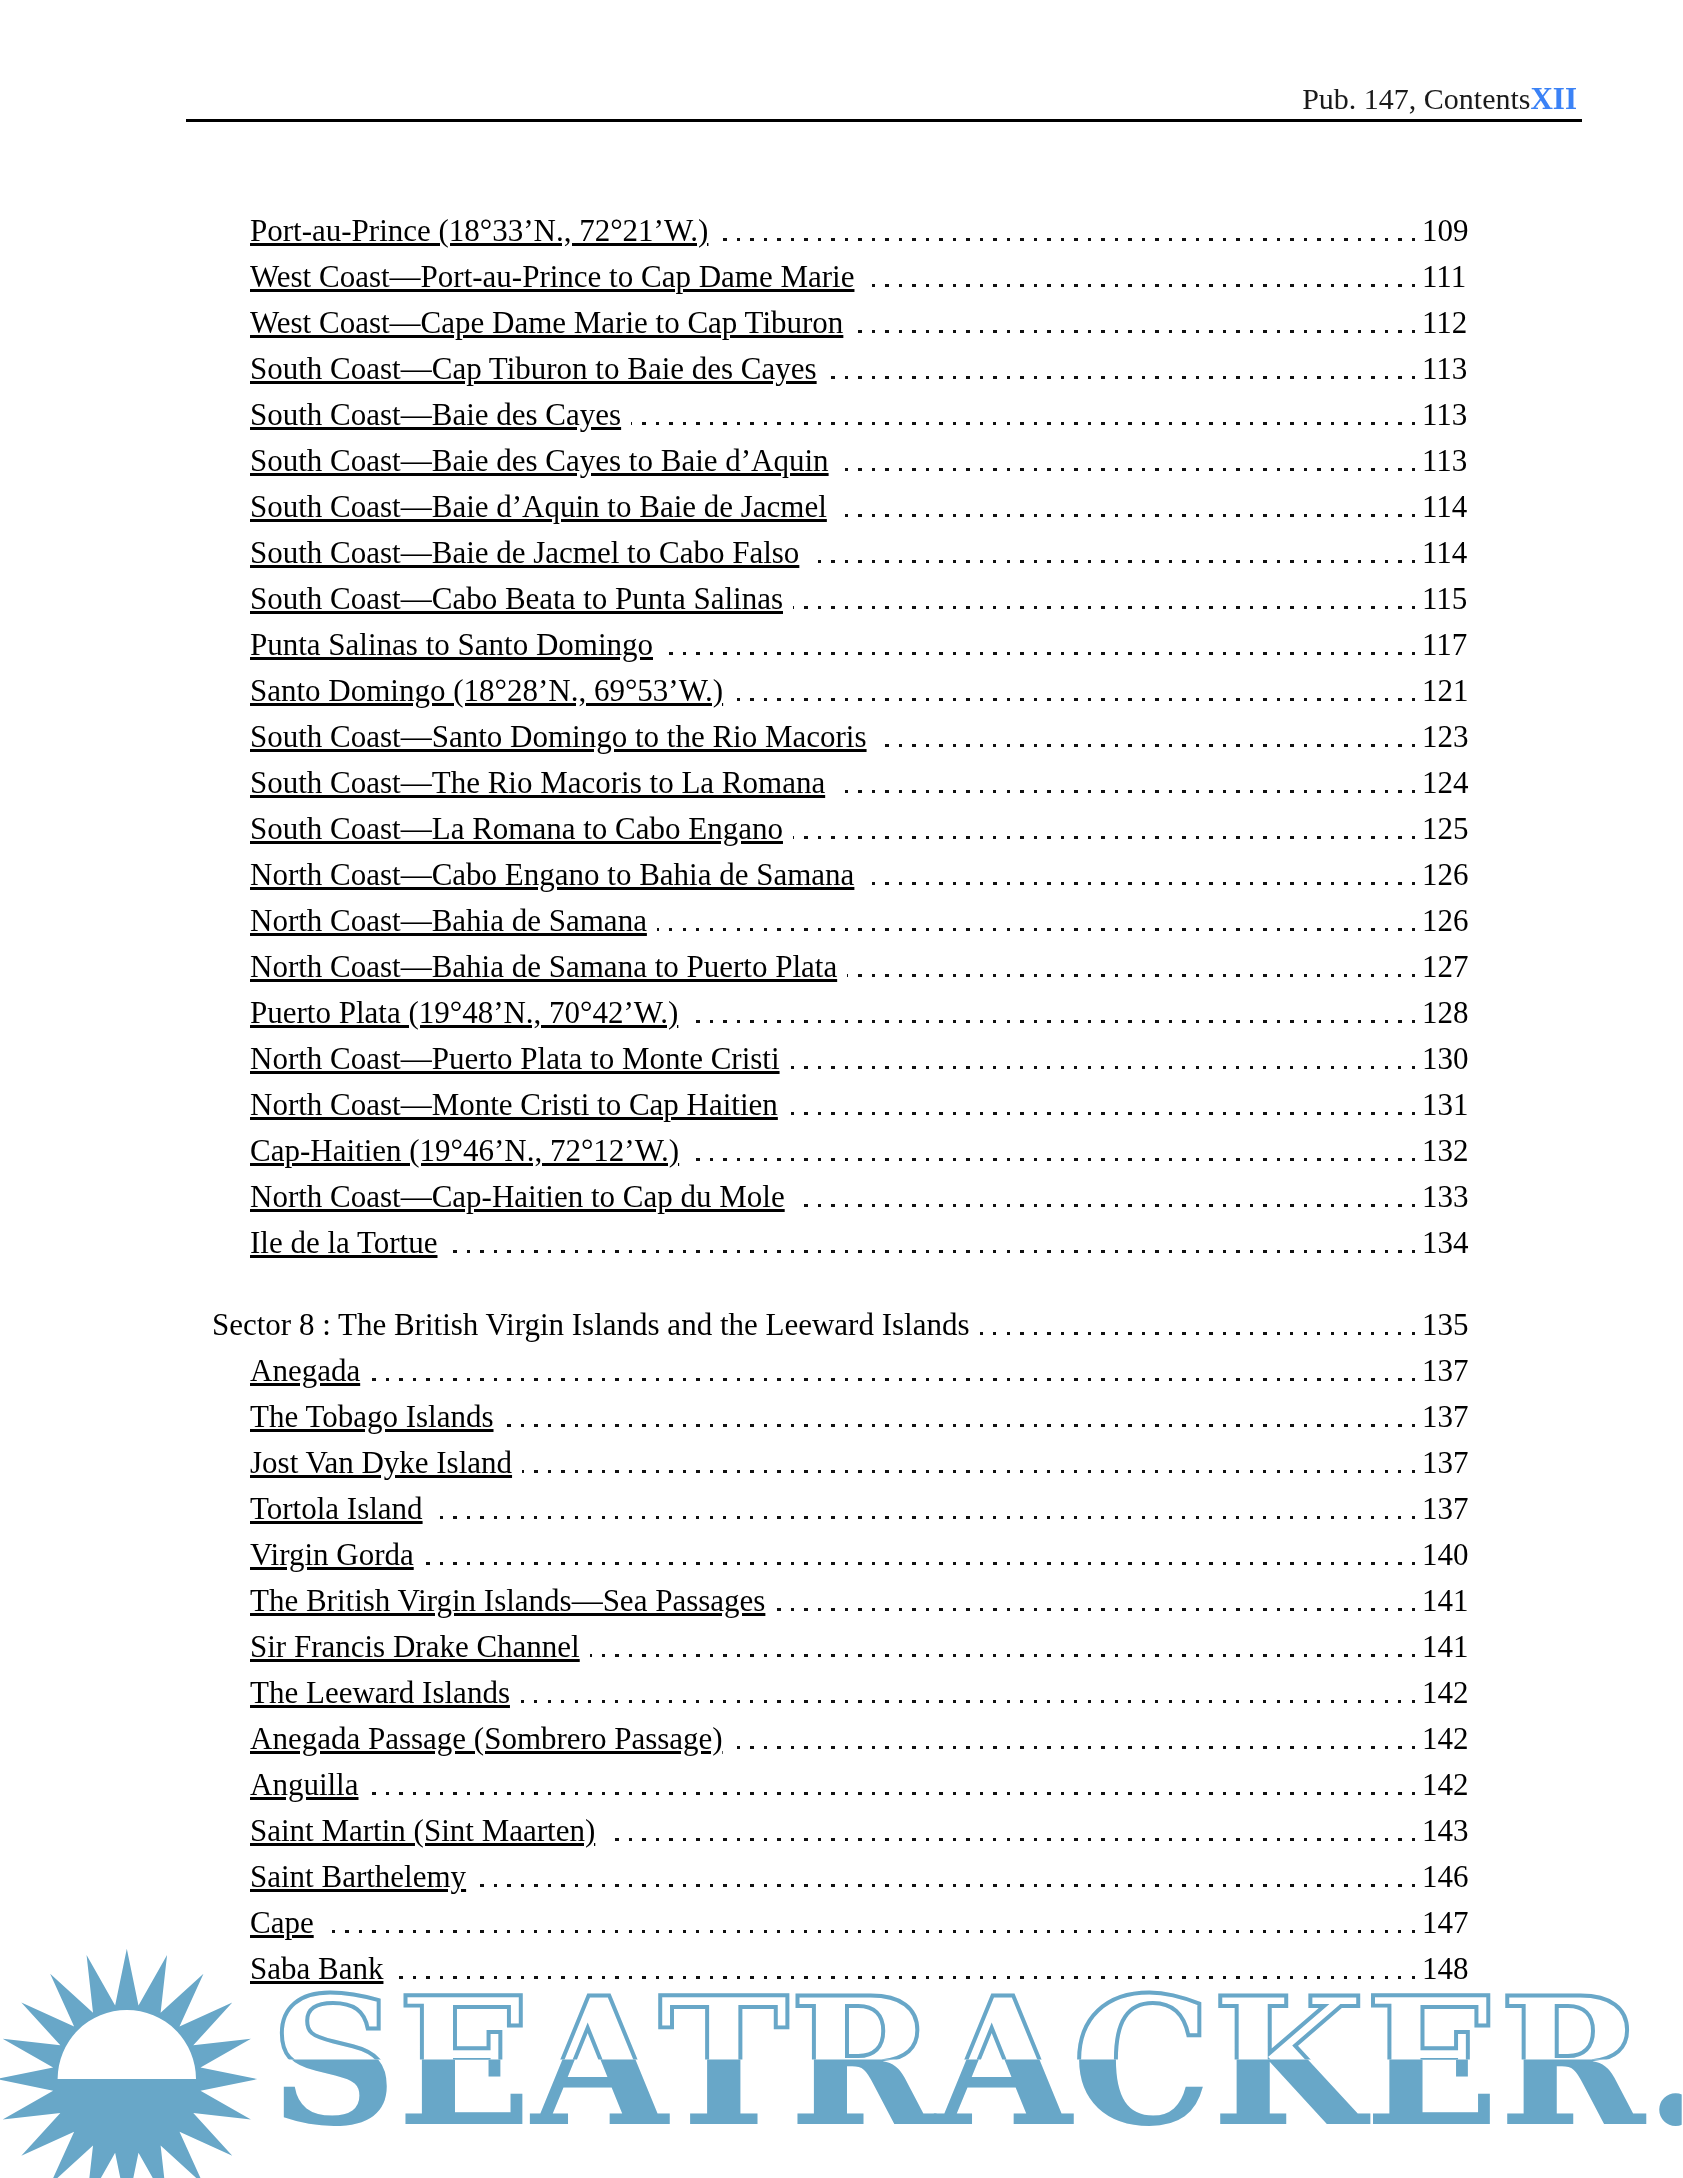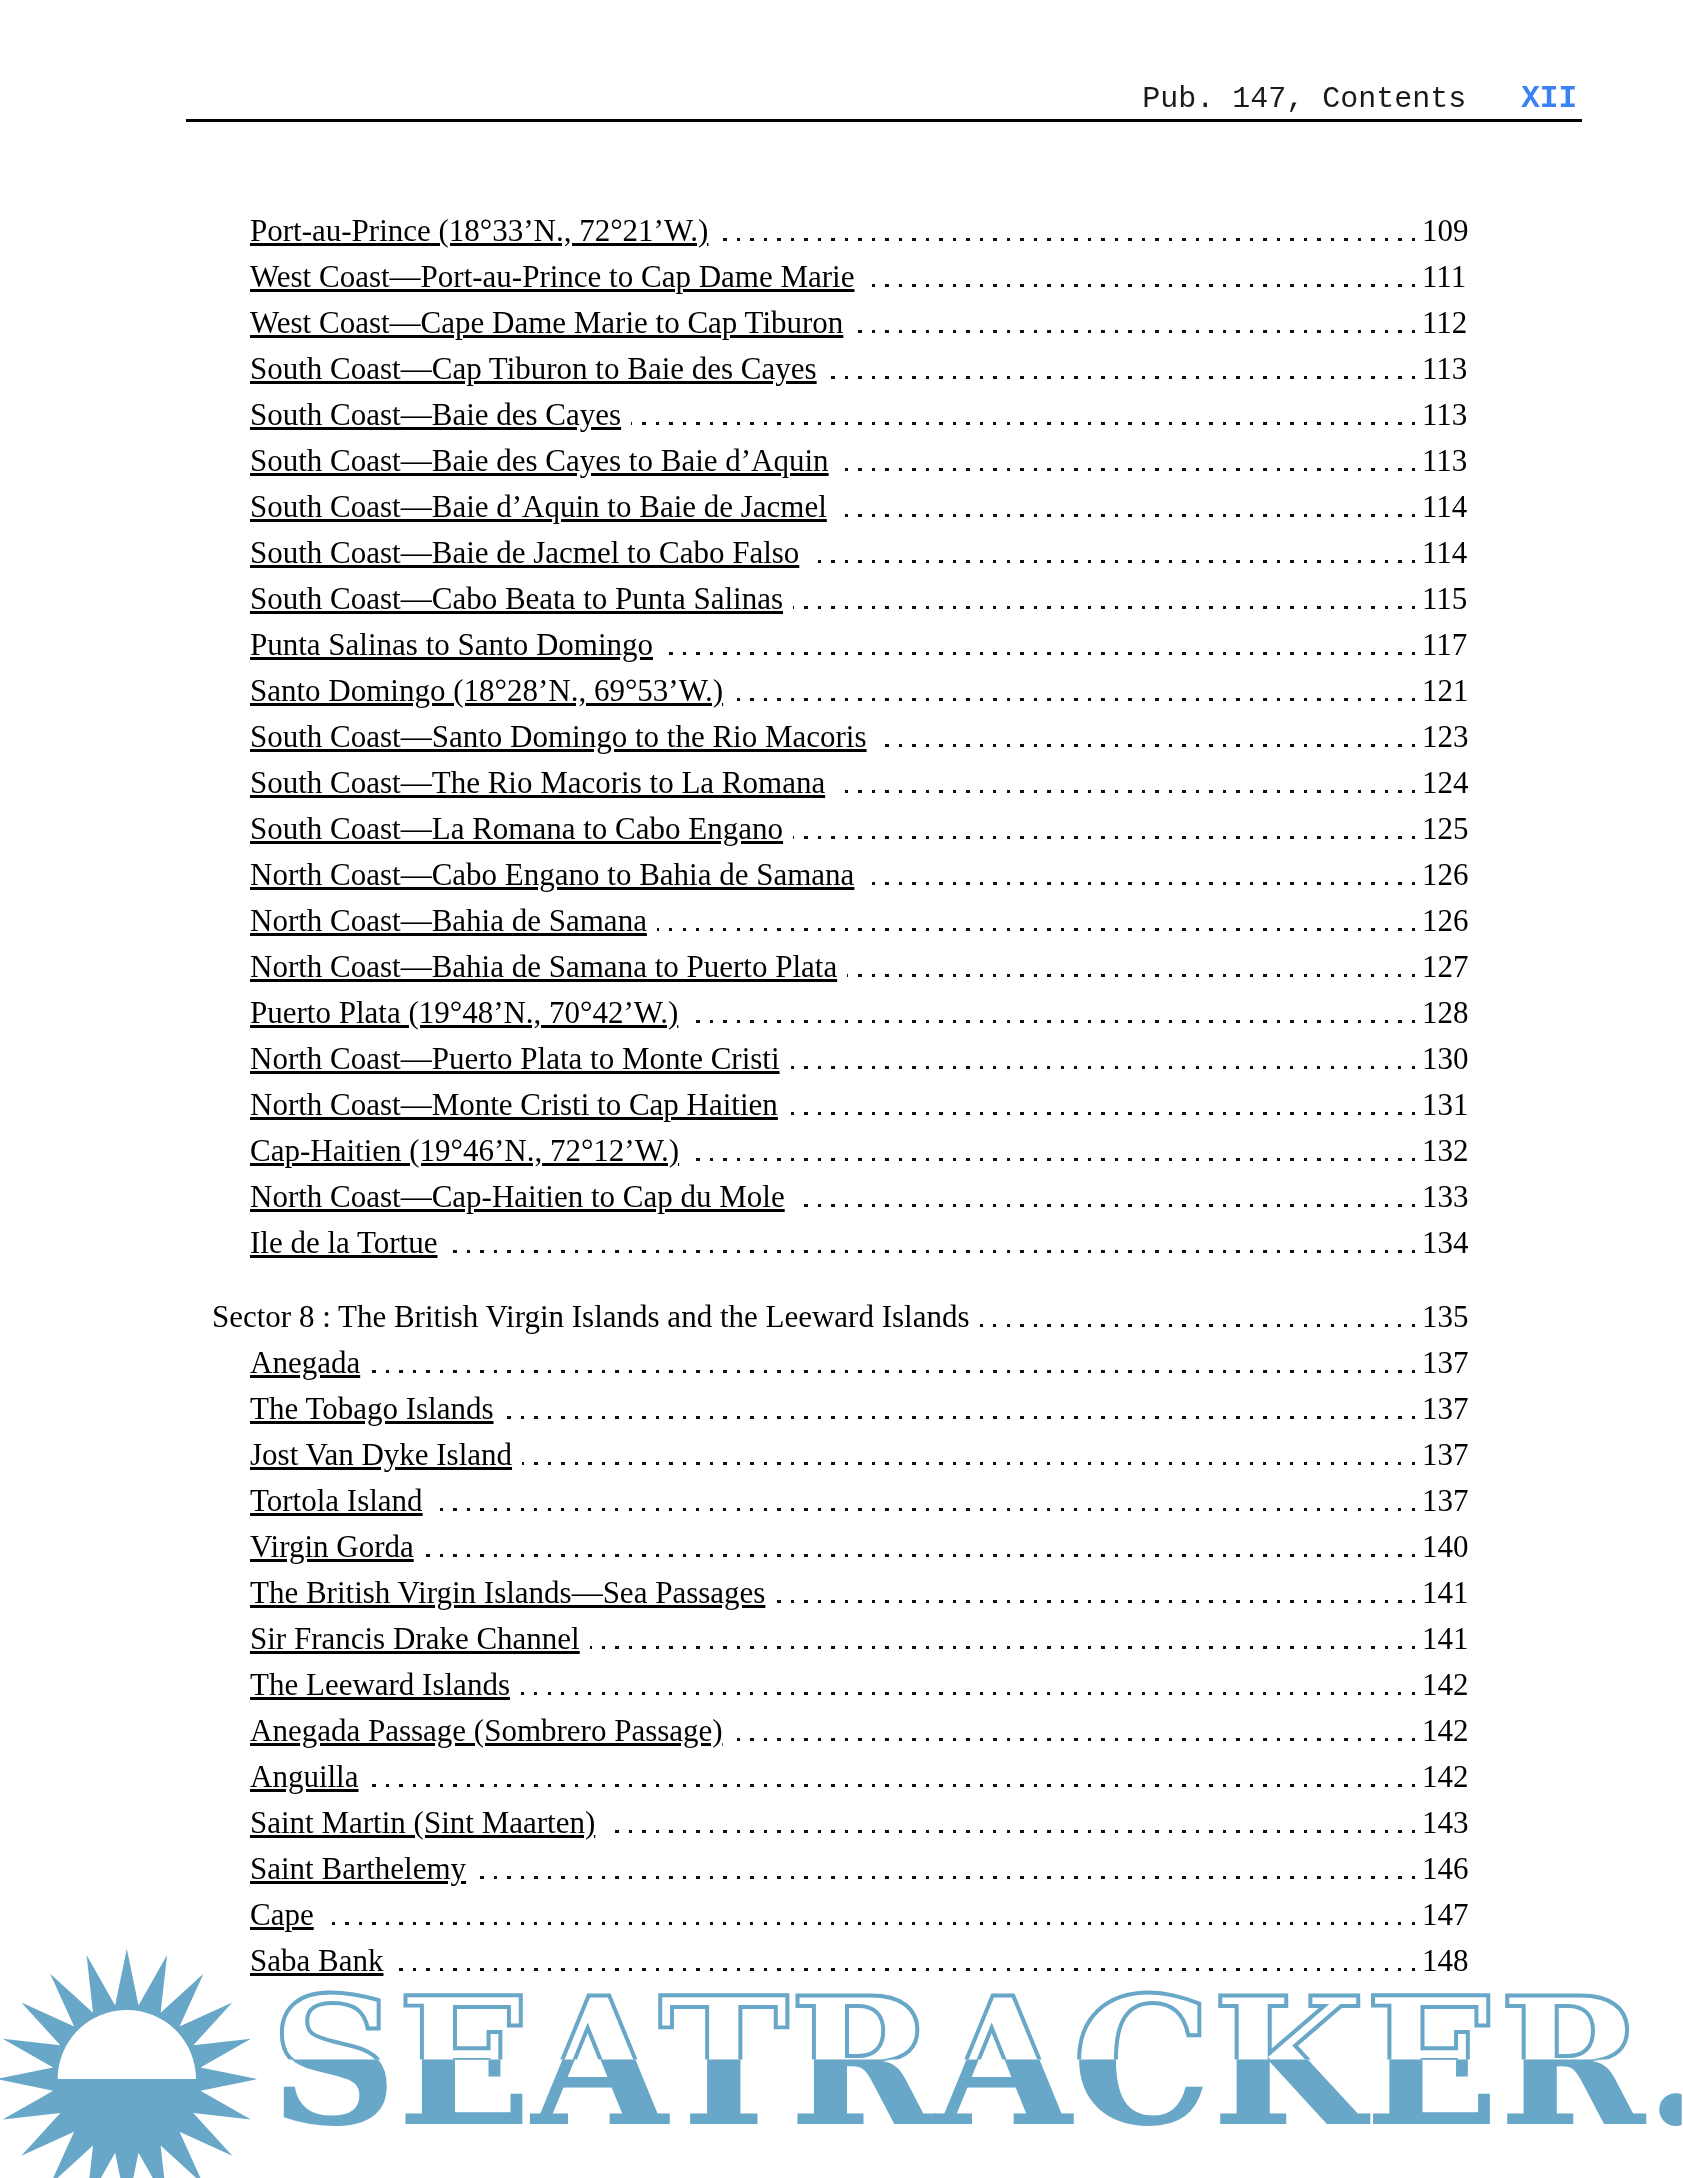--- a/index.html
+++ b/index.html
@@ -3,34 +3,34 @@
 <meta charset="utf-8">
 <style>
   html,body{margin:0;padding:0;background:#ffffff;}
   body{
     width:1683px;height:2178px;position:relative;overflow:hidden;
     font-family:"Liberation Serif","DejaVu Serif",serif;color:#000;
   }
   
   .page-header{
     position:absolute;top:81px;right:106px;
-    display:flex;align-items:baseline;gap:55px;
-    font-family:Liberation Mono, monospace;
+    display:flex;align-items:baseline;
+    font-family:Liberation Serif, serif;
     font-size:30px;color:#1a1a1a;
   }
   .page-header .folio{font-weight:bold;font-size:31px;color:#3b82f6;}
   .header-rule{
     position:absolute;left:186px;top:119px;width:1396px;height:3px;
     background:#000;
   }
   
   .toc{
     position:absolute;left:212px;top:208px;width:1263px;
   }
-  .toc-group2{margin-top:28px;}
+  .toc-group2{margin-top:36px;}
   .toc-row{
     display:flex;align-items:baseline;height:46px;
     font-size:31px;line-height:46px;white-space:nowrap;
   }
   .toc-row.entry .label{padding-left:38px;text-decoration:underline;}
   .toc-row .label{flex:none;}
   .leader{
     flex:1;position:relative;align-self:stretch;min-width:20px;
   }
   .leader::after{

